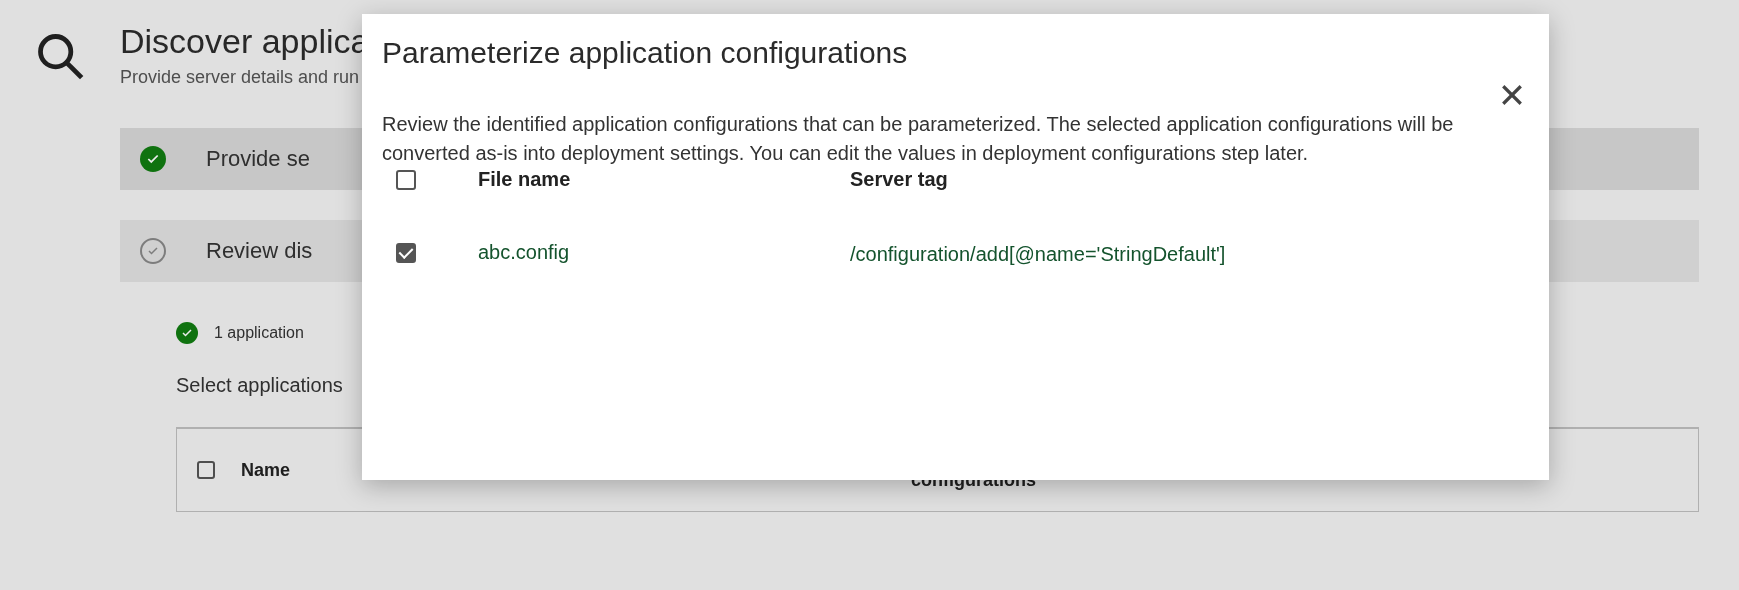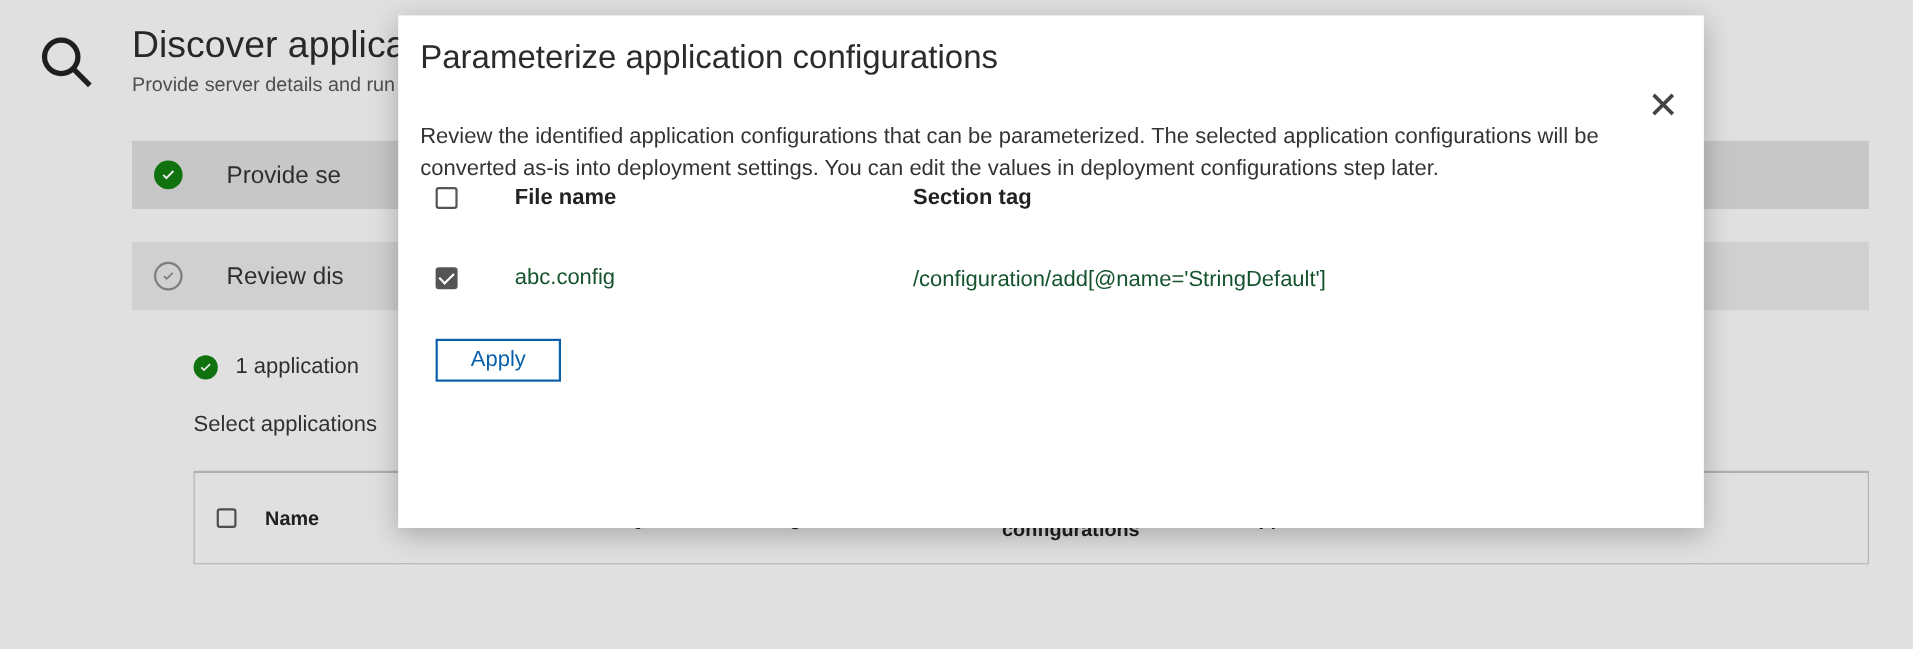--- a/index.html
+++ b/index.html
@@ -130,21 +130,21 @@
     max-width: 1100px;
   }
   .modal-table {
     width: 100%;
     padding: 0 14px 0 14px;
   }
   .mt-head, .mt-row {
     display: grid;
     grid-template-columns: 60px 350px 380px 320px;
     align-items: start;
-    column-gap: 12px;
+    column-gap: 22px;
   }
   .mt-head {
     font-size: 20px;
     font-weight: 600;
     color: #222;
     margin-bottom: 50px;
   }
   .mt-row {
     font-size: 20px;
     color: #14532d;
@@ -216,21 +216,21 @@
         </span>
         <span class="bg-step-label">Review dis</span>
       </div>
 
       <div class="bg-substatus">
         <span class="bg-step-icon done">
           <svg width="12" height="12" viewBox="0 0 24 24" fill="none" stroke-width="3">
               <polyline points="4 12 9 17 20 6"></polyline>
             </svg>
         </span>
-        <span style="font-size:20px;color:#333;">1 application</span>
+        <span style="font-size:16px;color:#333;">1 application</span>
       </div>
 
       <div class="bg-select-label">Select applications</div>
 
       <div class="bg-table">
         <div class="bg-thead">
           <span class="bg-checkbox"></span>
           <span>Name</span>
           <span>Server IP/ FQDN</span>
           <span>Target container</span>
@@ -250,23 +250,22 @@
     </svg>
   </span>
 
   <div class="modal-title">Parameterize application configurations</div>
   <div class="modal-desc">Review the identified application configurations that can be parameterized. The selected application configurations will be converted as-is into deployment settings. You can edit the values in deployment configurations step later.</div>
 
   <div class="modal-table">
     <div class="mt-head">
       <span class="mt-checkbox"></span>
       <span>File name</span>
-      <span>Section tag</span>
+      <span>Server tag</span>
     </div>
     <div class="mt-row">
       <span class="mt-checkbox checked"></span>
       <span>abc.config</span>
       <span class="section-tag">/configuration/add[@name='StringDefault']</span>
     </div>
   </div>
 
-  <button class="apply-btn">Apply</button>
 </div>
 
 </body></html>

